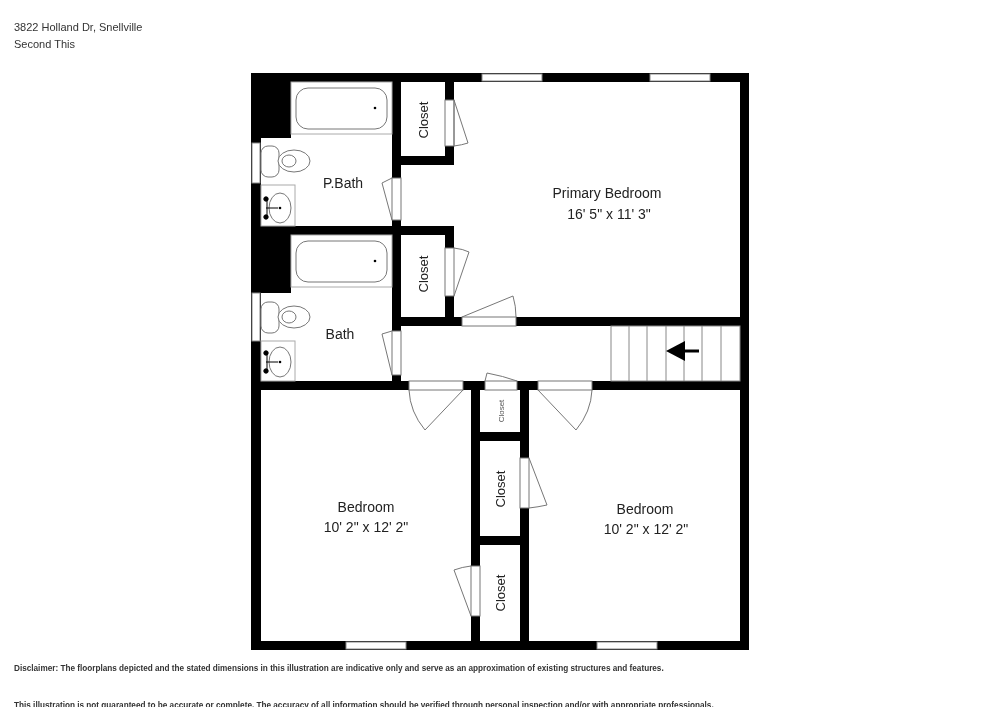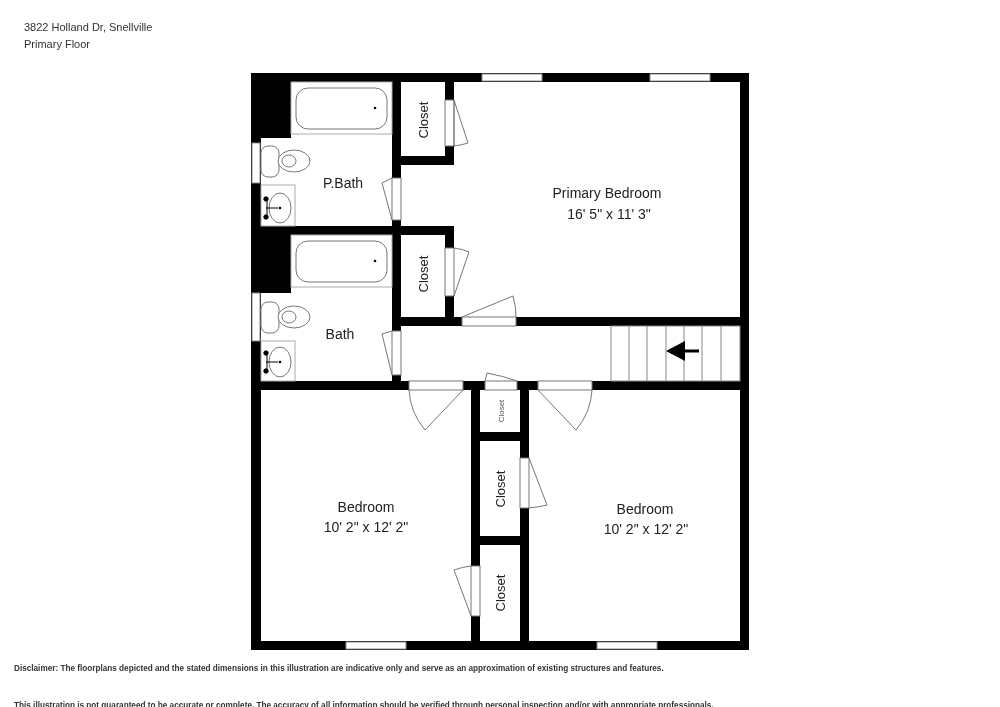--- a/index.html
+++ b/index.html
@@ -1,26 +1,26 @@
 <!DOCTYPE html>
 <html><head>
 <meta charset="utf-8">
 <style>
   html, body { margin: 0; padding: 0; background: #ffffff; }
   body { width: 1000px; height: 707px; position: relative; overflow: hidden; font-family: "Liberation Sans", sans-serif; color: #222; }
-  .hdr { position: absolute; left: 24px; font-size: 11px; color: #333; line-height: 13px; }
+  .hdr { position: absolute; left: 14px; font-size: 11px; color: #333; line-height: 13px; }
   .disc { position: absolute; left: 14px; font-size: 8.2px; color: #333; letter-spacing: 0; white-space: nowrap; font-weight: bold; }
   svg { position: absolute; left: 0; top: 0; }
   .room-label { font-family: "Liberation Sans", sans-serif; fill: #222; }
 </style>
 </head>
 <body>
 
 <div class="hdr" style="top:21px;">3822 Holland Dr, Snellville</div>
-<div class="hdr" style="top:38px;">Primary Floor</div>
+<div class="hdr" style="top:38px;">Second This</div>
 
 <svg width="1000" height="707" viewBox="0 0 1000 707">
 
   <g fill="#000">
 
     <rect x="251" y="73" width="498" height="9"></rect>
     <rect x="740" y="73" width="9" height="577"></rect>
     <rect x="251" y="641" width="498" height="9"></rect>
     <rect x="251" y="73" width="10" height="577"></rect>
 

